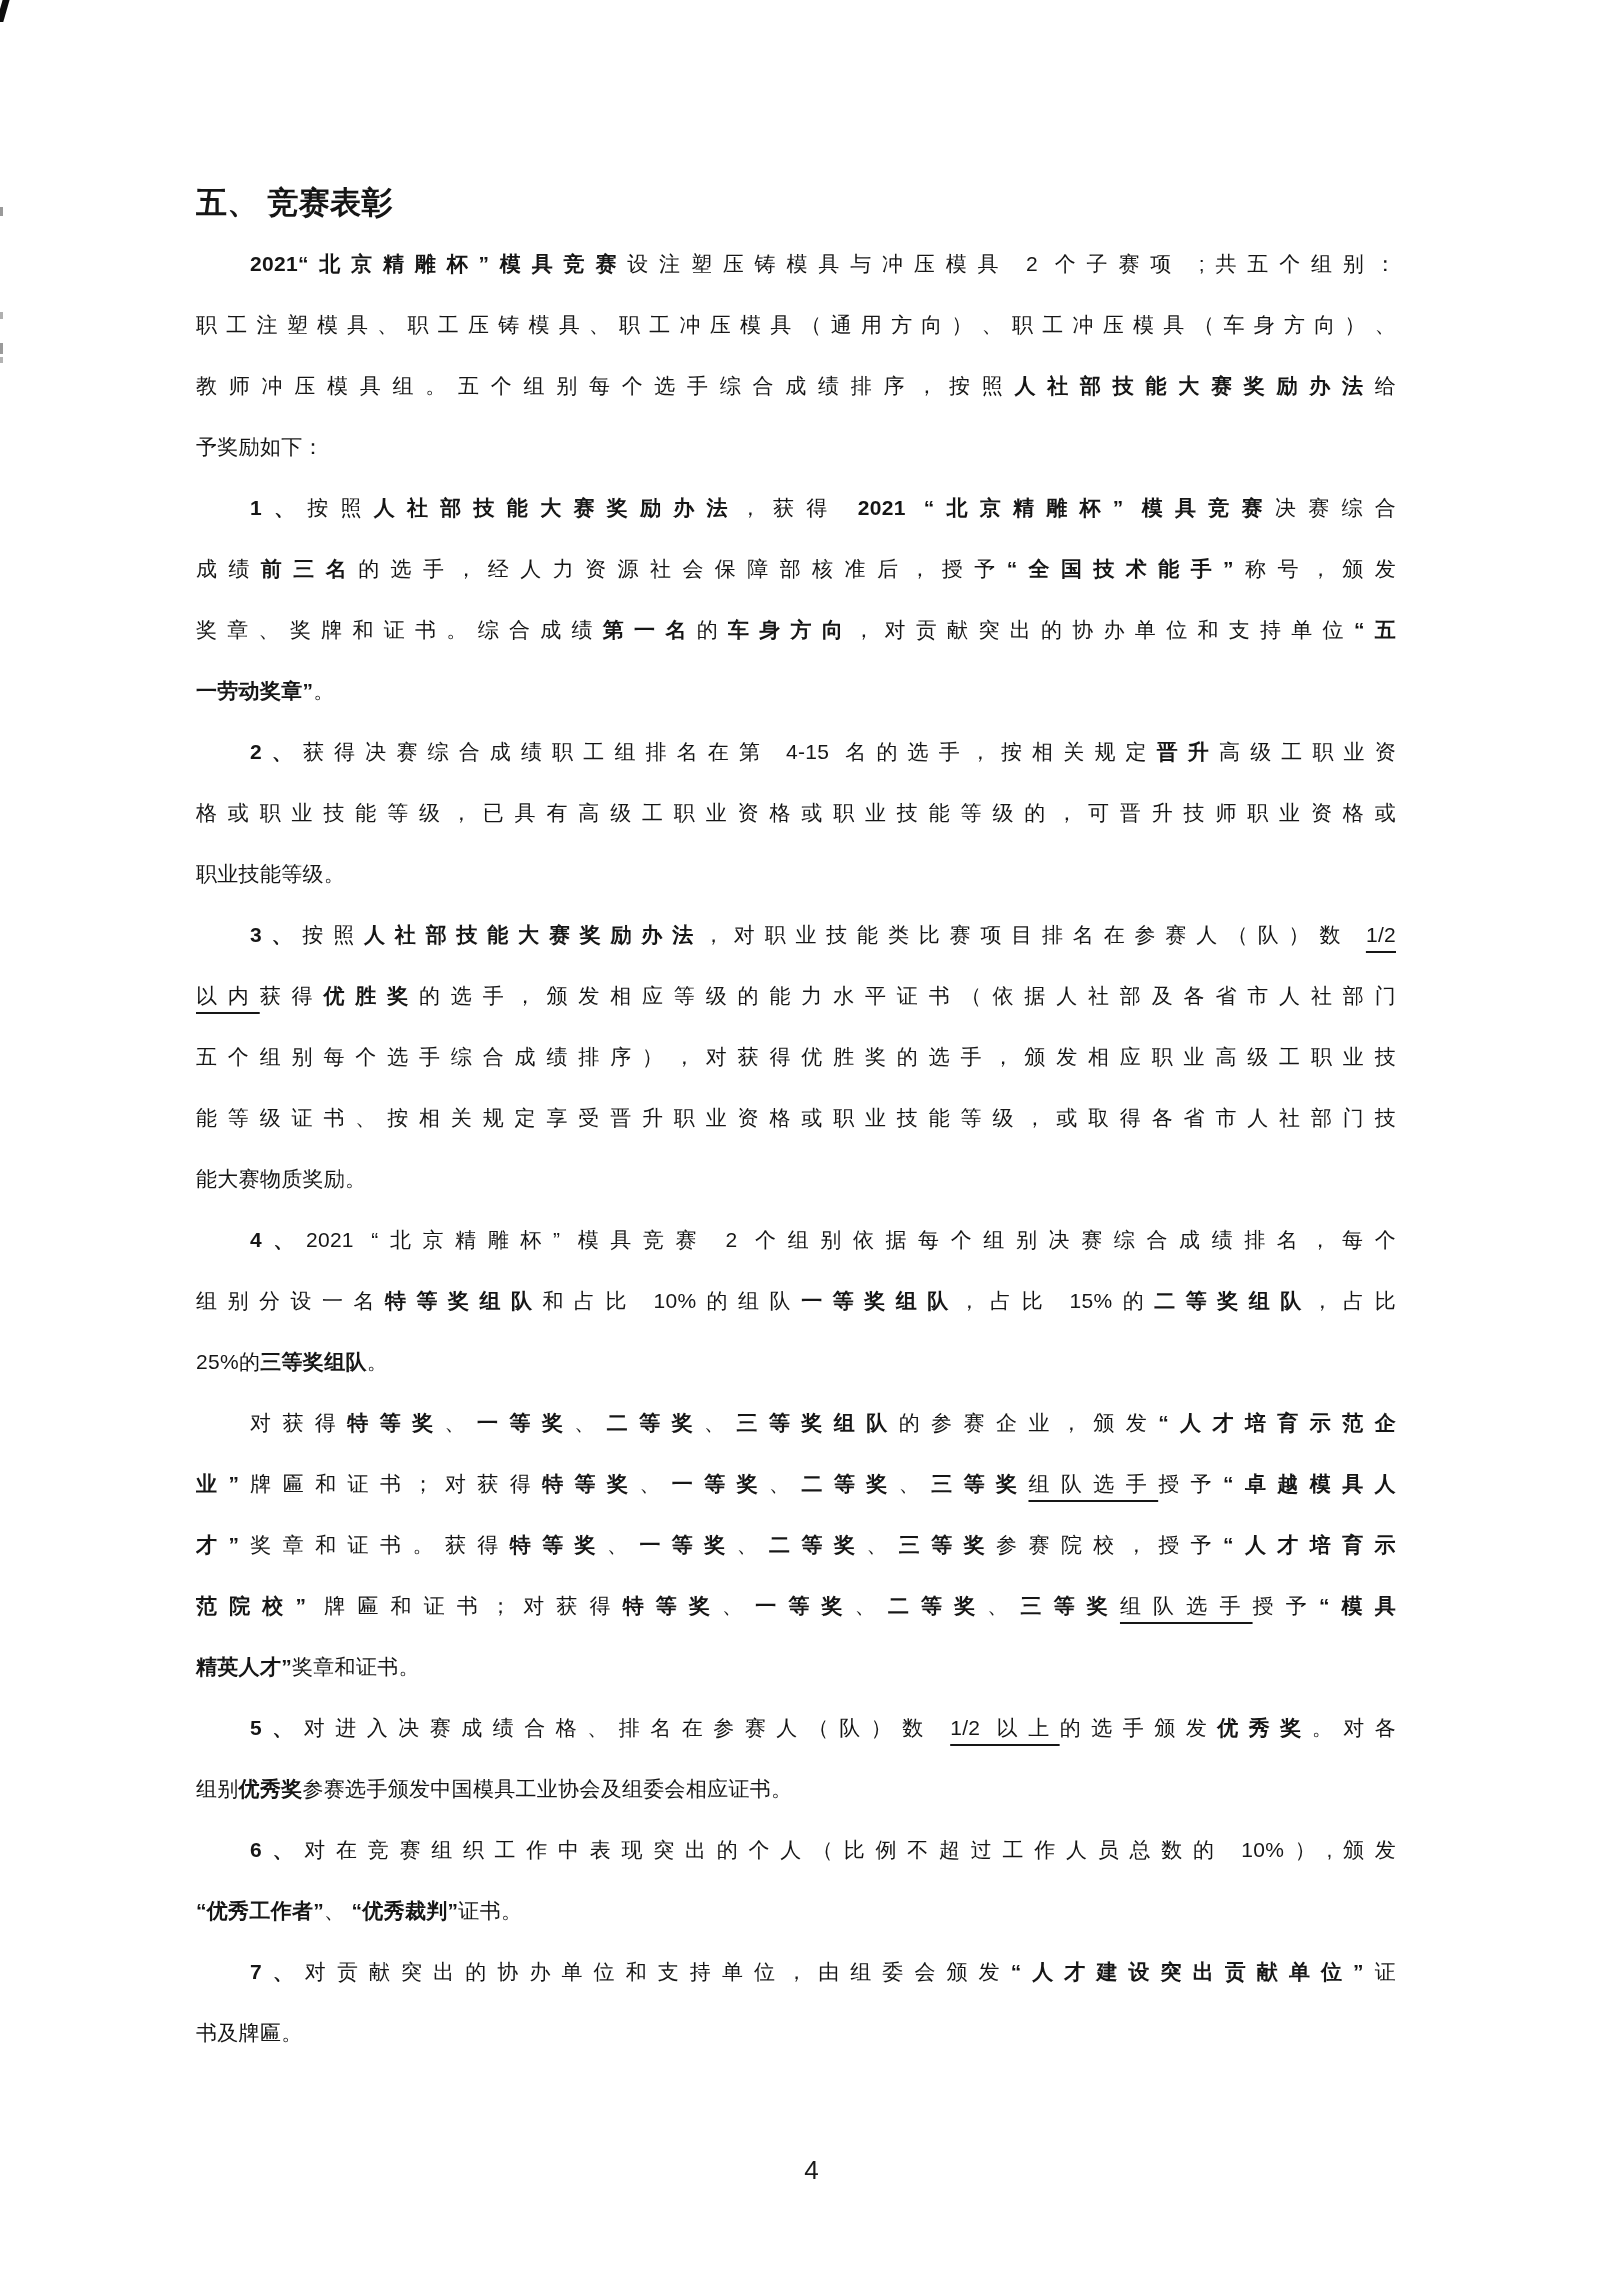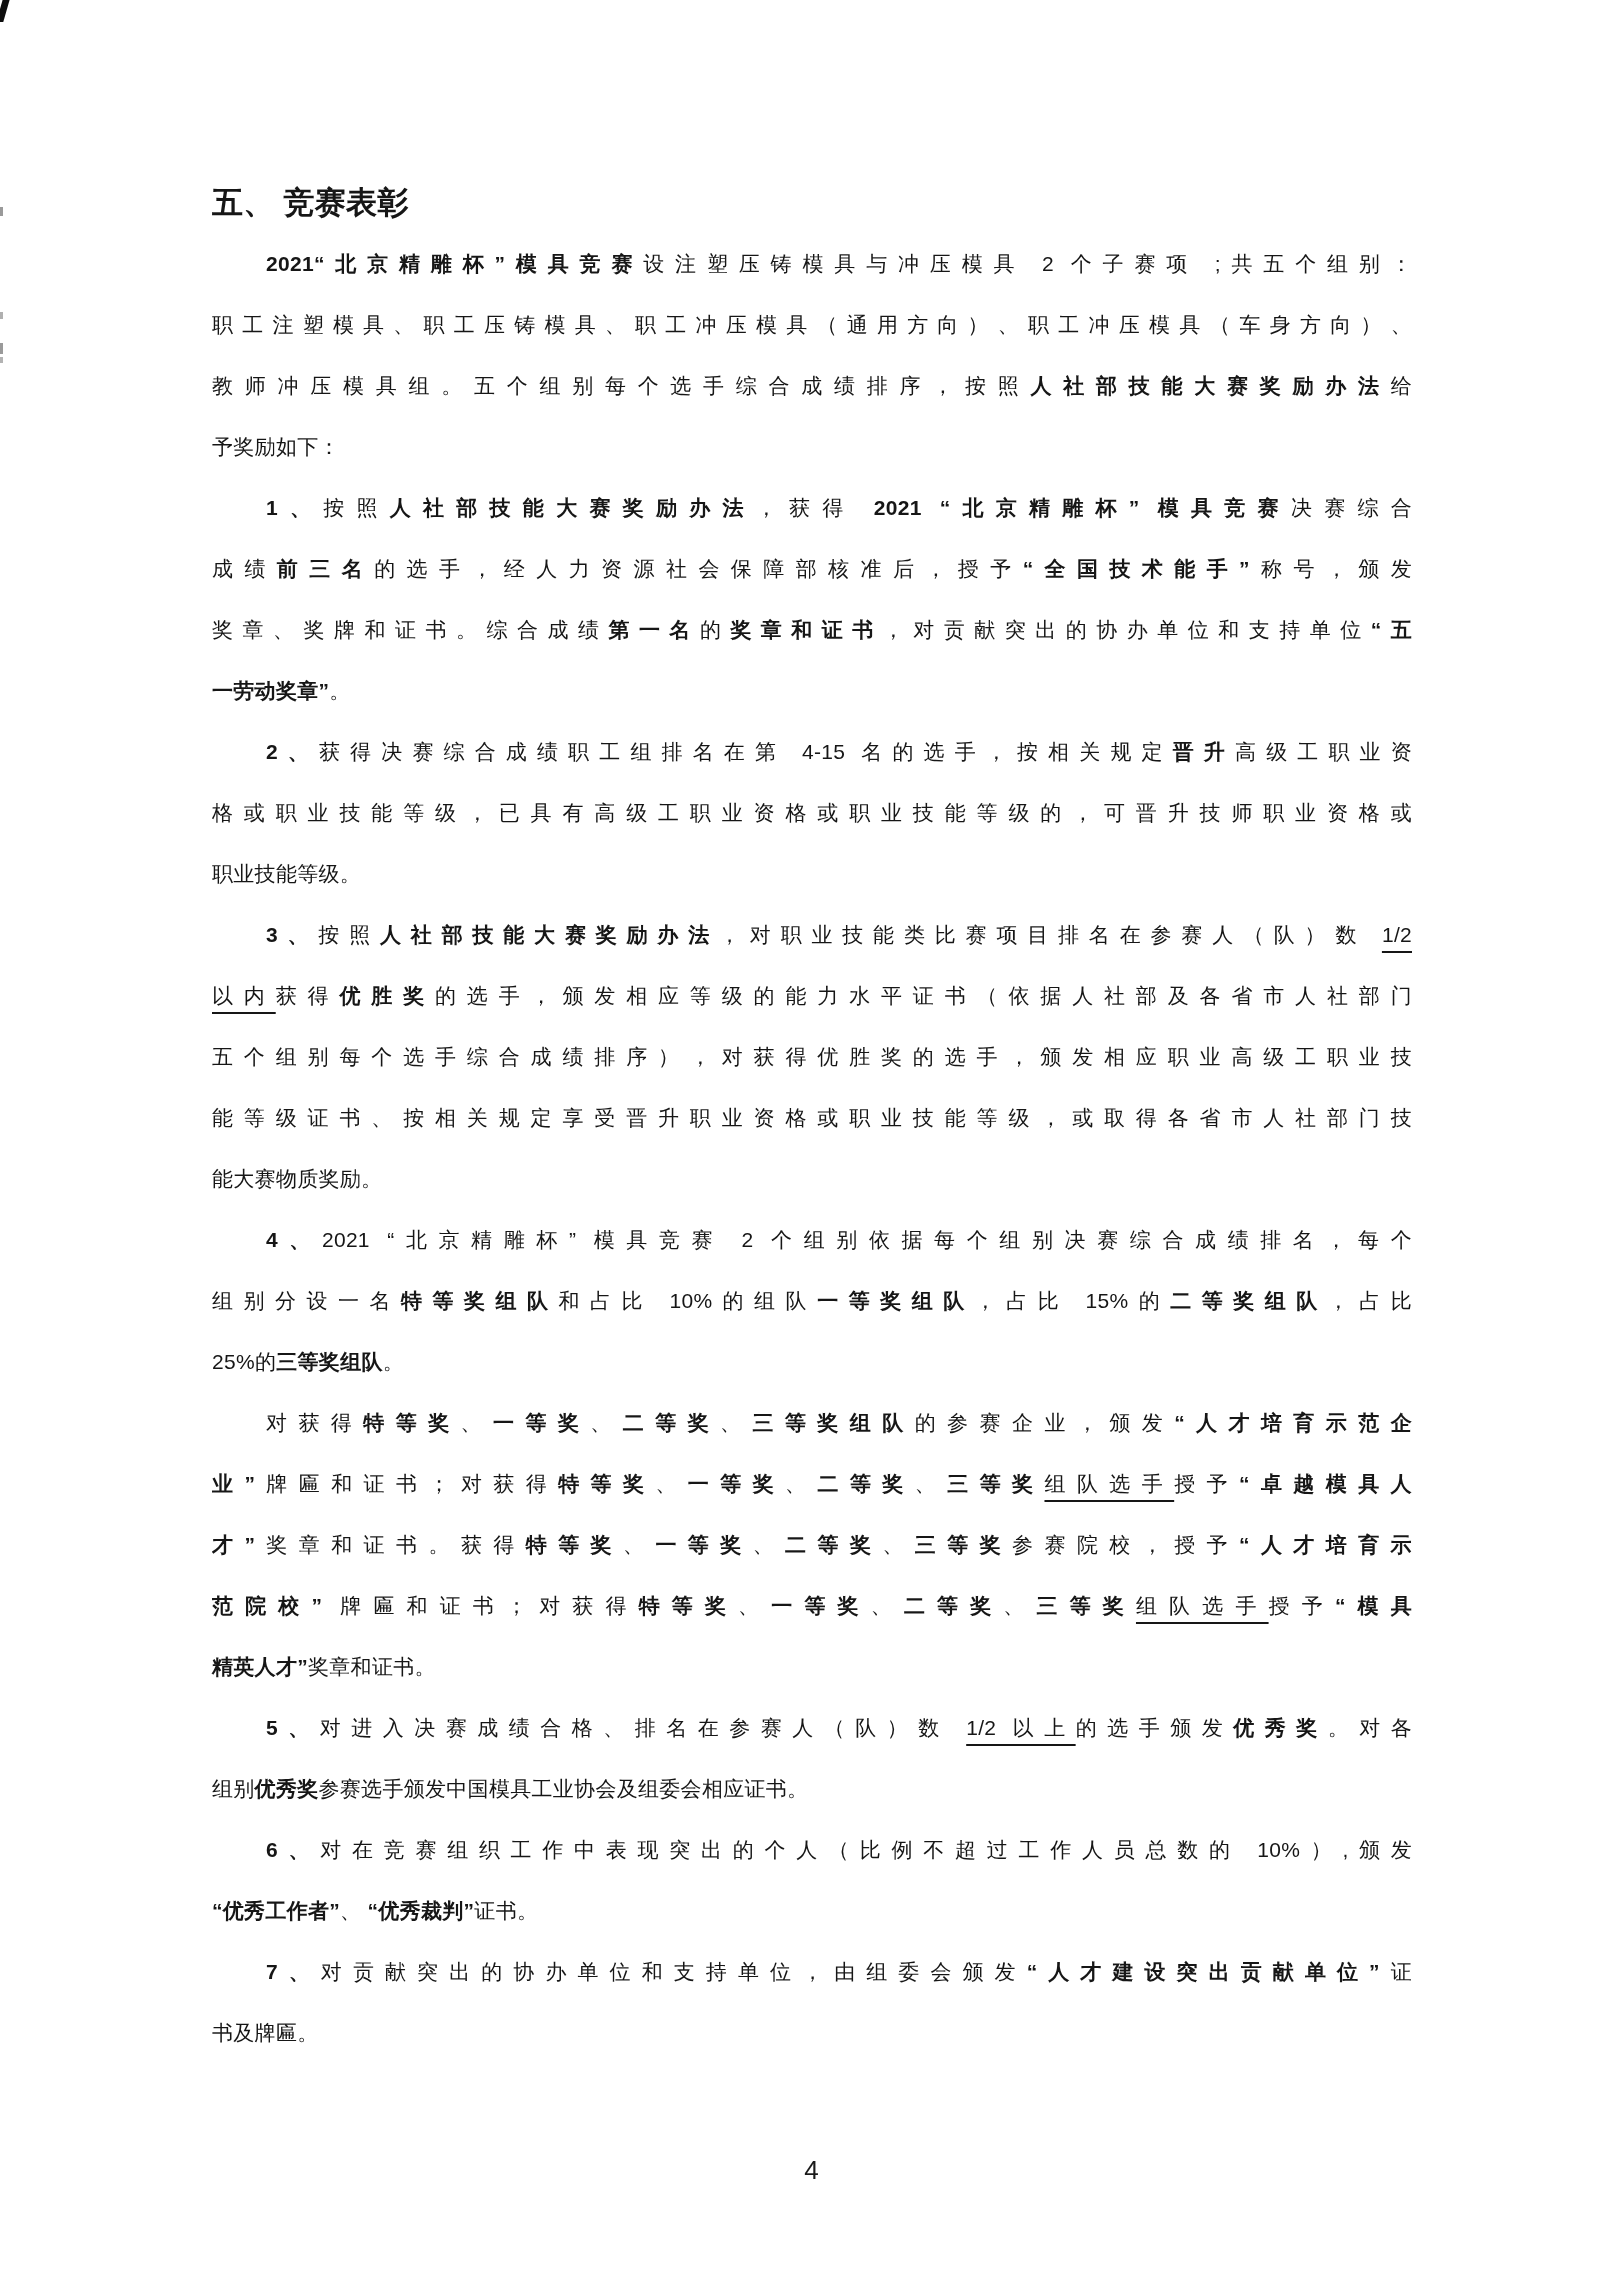--- a/index.html
+++ b/index.html
@@ -10,21 +10,21 @@
     position: relative;
     width: 1623px;
     height: 2295px;
     background: #ffffff;
     overflow: hidden;
     font-family: "Liberation Sans", "DejaVu Sans", sans-serif;
     color: #161616;
   }
   #text-block {
     position: absolute;
-    left: 212px;
+    left: 196px;
     top: 172px;
     width: 1200px;
   }
   .line {
     height: 61px;
     line-height: 61px;
     font-size: 21px;
     white-space: nowrap;
     letter-spacing: 0.3px;
   }
@@ -82,21 +82,21 @@
 <div class="artifact" id="artifact-edge-4"></div>
 
 <div id="text-block">
     <div class="line heading"><span class="b">五、 竞赛表彰</span></div>
     <div class="line full ind"><span class="b">2021“北京精雕杯”模具竞赛</span><span>设注塑压铸模具与冲压模具 2 个子赛项 ;共五个组别：</span></div>
     <div class="line full"><span>职工注塑模具、职工压铸模具、职工冲压模具（通用方向）、职工冲压模具（车身方向）、</span></div>
     <div class="line full"><span>教师冲压模具组。五个组别每个选手综合成绩排序，按照</span><span class="b">人社部技能大赛奖励办法</span><span>给</span></div>
     <div class="line"><span>予奖励如下：</span></div>
     <div class="line full ind"><span class="b">1、</span><span>按照</span><span class="b">人社部技能大赛奖励办法</span><span>，获得 </span><span class="b">2021 “北京精雕杯” 模具竞赛</span><span>决赛综合</span></div>
     <div class="line full"><span>成绩</span><span class="b">前三名</span><span>的选手，经人力资源社会保障部核准后，授予</span><span class="b">“全国技术能手”</span><span>称号，颁发</span></div>
-    <div class="line full"><span>奖章、奖牌和证书。综合成绩</span><span class="b">第一名</span><span>的</span><span class="b">奖章和证书</span><span>，对贡献突出的协办单位和支持单位</span><span class="b">“五</span></div>
+    <div class="line full"><span>奖章、奖牌和证书。综合成绩</span><span class="b">第一名</span><span>的</span><span class="b">车身方向</span><span>，对贡献突出的协办单位和支持单位</span><span class="b">“五</span></div>
     <div class="line"><span class="b">一劳动奖章”</span><span>。</span></div>
     <div class="line full ind"><span class="b">2、</span><span>获得决赛综合成绩职工组排名在第 4-15 名的选手，按相关规定</span><span class="b">晋升</span><span>高级工职业资</span></div>
     <div class="line full"><span>格或职业技能等级，已具有高级工职业资格或职业技能等级的，可晋升技师职业资格或</span></div>
     <div class="line"><span>职业技能等级。</span></div>
     <div class="line full ind"><span class="b">3、</span><span>按照</span><span class="b">人社部技能大赛奖励办法</span><span>，对职业技能类比赛项目排名在参赛人（队）数 </span><span class="u">1/2</span></div>
     <div class="line full"><span class="u">以内</span><span>获得</span><span class="b">优胜奖</span><span>的选手，颁发相应等级的能力水平证书（依据人社部及各省市人社部门</span></div>
     <div class="line full"><span>五个组别每个选手综合成绩排序），对获得优胜奖的选手，颁发相应职业高级工职业技</span></div>
     <div class="line full"><span>能等级证书、按相关规定享受晋升职业资格或职业技能等级，或取得各省市人社部门技</span></div>
     <div class="line"><span>能大赛物质奖励。</span></div>
     <div class="line full ind"><span class="b">4、</span><span>2021 “北京精雕杯” 模具竞赛 2 个组别依据每个组别决赛综合成绩排名，每个</span></div>

